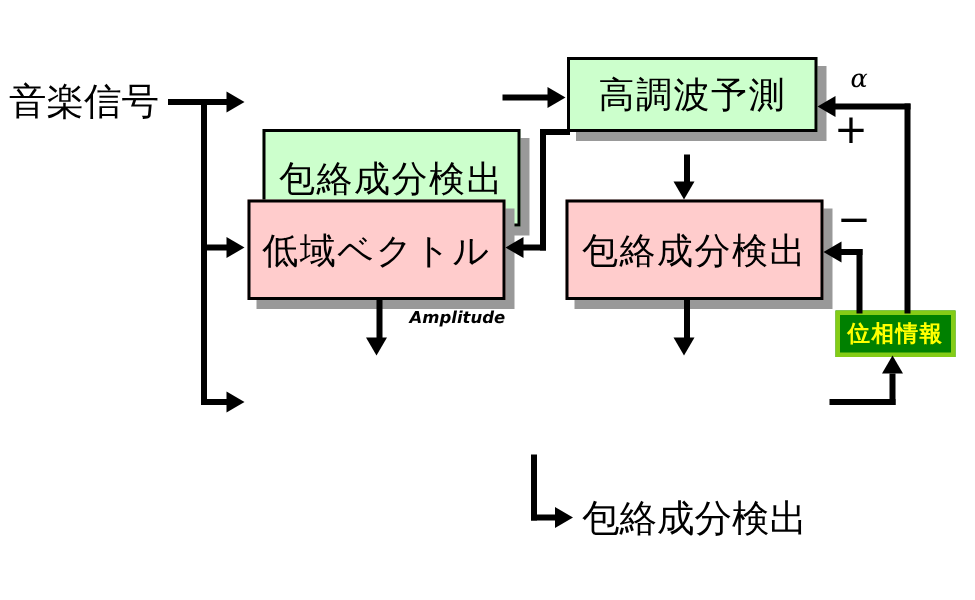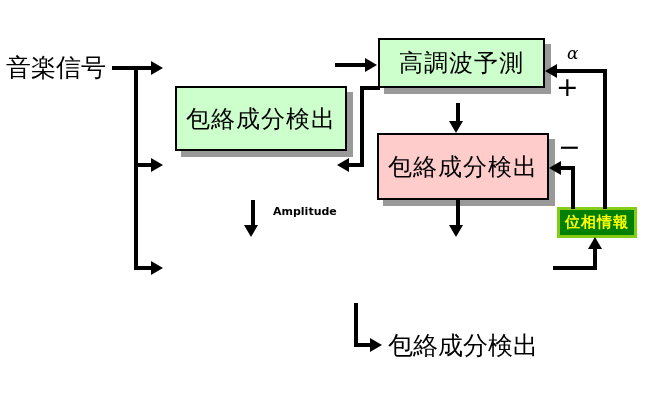--- a/index.html
+++ b/index.html
@@ -28,33 +28,34 @@
   .ln{position:absolute;background:var(--line,#000);}
   
   .ah{position:absolute;width:0;height:0;}
   .ah-r{border-top:7px solid transparent;border-bottom:7px solid transparent;border-left:12px solid var(--line,#000);}
   .ah-l{border-top:7px solid transparent;border-bottom:7px solid transparent;border-right:12px solid var(--line,#000);}
   .ah-d{border-left:7px solid transparent;border-right:7px solid transparent;border-top:12px solid var(--line,#000);}
   .ah-u{border-left:7px solid transparent;border-right:7px solid transparent;border-bottom:12px solid var(--line,#000);}
   
   .lbl{position:absolute;white-space:nowrap;line-height:1.1;}
   .lbl-io{font-size:25px;}
-  .lbl-amp{font-size:11px;font-weight:bold;}
+  .lbl-amp{font-size:11px;font-weight:bold;font-style:italic;}
   .lbl-alpha{font-size:17px;font-style:italic;font-family:"DejaVu Serif","Liberation Serif",serif;}
   .lbl-sign{font-size:27px;font-weight:400;}
 </style>
 </head>
 <body>
 
 <div class="stage">
 
   <div class="lbl lbl-io" style="left:6px;top:54px;">音楽信号</div>
 
   <div class="bx bx-green" style="left:175px;top:38px;width:172px;height:65px;margin-top:48px;">包絡成分検出</div>
   <div class="bx bx-green" style="left:378px;top:38px;width:167px;height:50px;">高調波予測</div>
+  <div class="bx bx-pink" style="left:165px;top:133px;width:172px;height:67px;">低域ベクトル</div>
   <div class="bx bx-pink" style="left:377px;top:133px;width:172px;height:67px;">包絡成分検出</div>
   <div class="phase" style="left:557px;top:207px;width:80px;height:31px;">位相情報</div>
 
   <div class="ln" style="left:112px;top:66px;width:42px;height:4px;"></div>
   <div class="ah ah-r" style="left:151px;top:61px;"></div>
 
   <div class="ln" style="left:134px;top:66px;width:4px;height:204px;"></div>
   <div class="ln" style="left:134px;top:163px;width:18px;height:4px;"></div>
   <div class="ah ah-r" style="left:151px;top:158px;"></div>
   <div class="ln" style="left:134px;top:266px;width:18px;height:4px;"></div>

